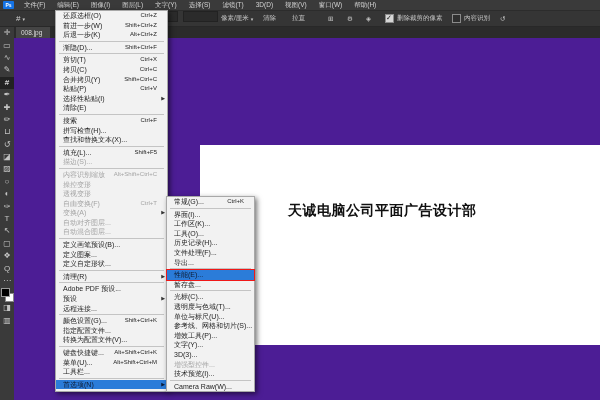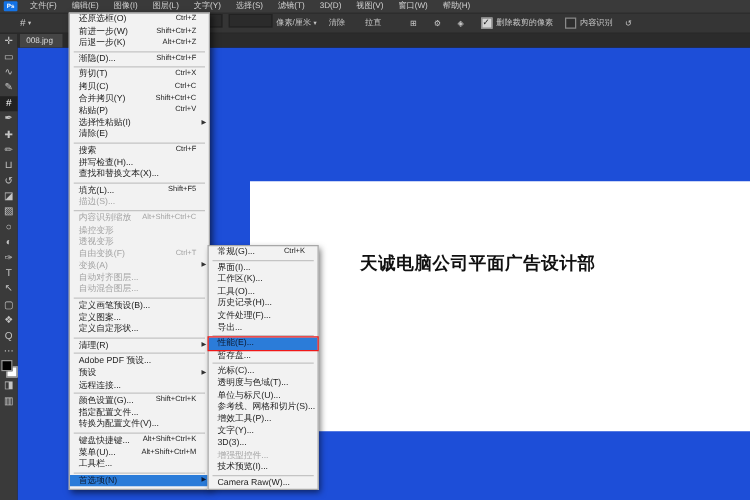--- a/index.html
+++ b/index.html
@@ -30,21 +30,21 @@
   
   .toolbar{position:absolute;left:0;top:27px;width:14px;height:373px;background:#3a3a3a;
            display:flex;flex-direction:column;align-items:center;z-index:1;}
   .tool{width:14px;height:12.4px;display:flex;align-items:center;justify-content:center;
         color:#c4c4c4;font-size:8px;line-height:12px;}
   .tool.selected{background:#222;color:#fff;}
   .swatches{position:relative;width:14px;height:15px;}
   .swatches .bgc{position:absolute;left:5px;top:6px;width:7px;height:7px;background:#fff;border:1px solid #888;}
   .swatches .fgc{position:absolute;left:1px;top:1px;width:7px;height:7px;background:#000;border:1px solid #999;}
   
-  .workspace{position:absolute;left:14px;top:38px;width:586px;height:362px;background:#1d4ed8;}
+  .workspace{position:absolute;left:14px;top:38px;width:586px;height:362px;background:#4c1d95;}
   .canvas{position:absolute;left:200px;top:145px;width:400px;height:200px;background:#ffffff;}
   .canvas-text{position:absolute;left:88px;top:57px;color:#101010;font-size:14px;font-weight:bold;
                letter-spacing:0.5px;white-space:nowrap;}
   
   .menu{position:absolute;background:#f2f2f2;border:1px solid #a8a8a8;
         box-shadow:2px 2px 5px rgba(0,0,0,.55);z-index:10;}
   #edit-menu{left:55px;top:10px;width:111px;height:380px;}
   #prefs-submenu{left:166px;top:196px;width:87px;height:194px;}
   .menu-row{position:relative;height:9.6px;display:flex;align-items:center;
             padding:0 10px 0 7px;color:#1d1d1d;}

